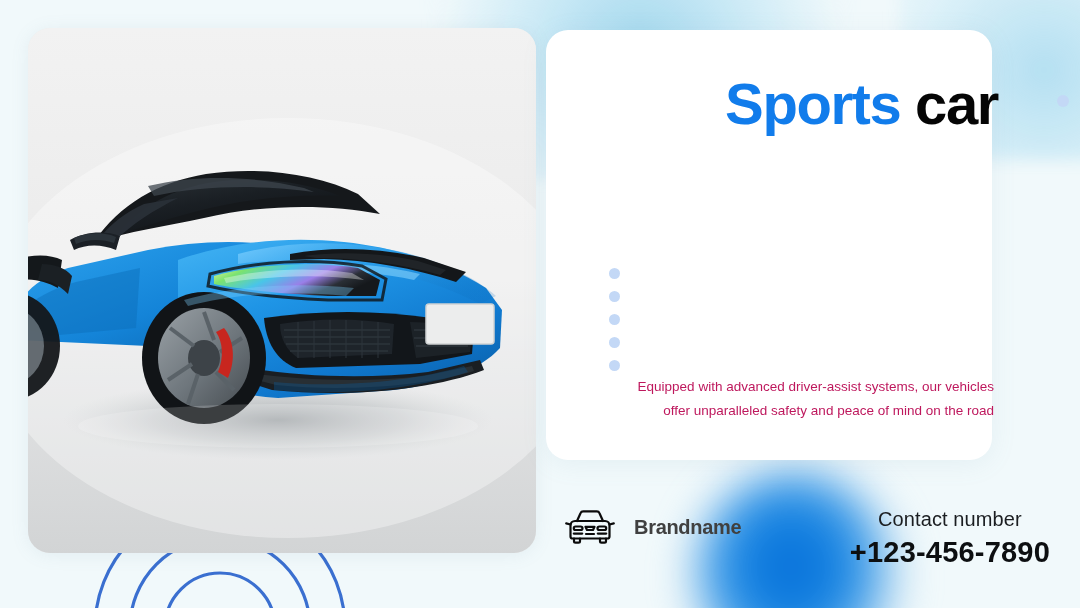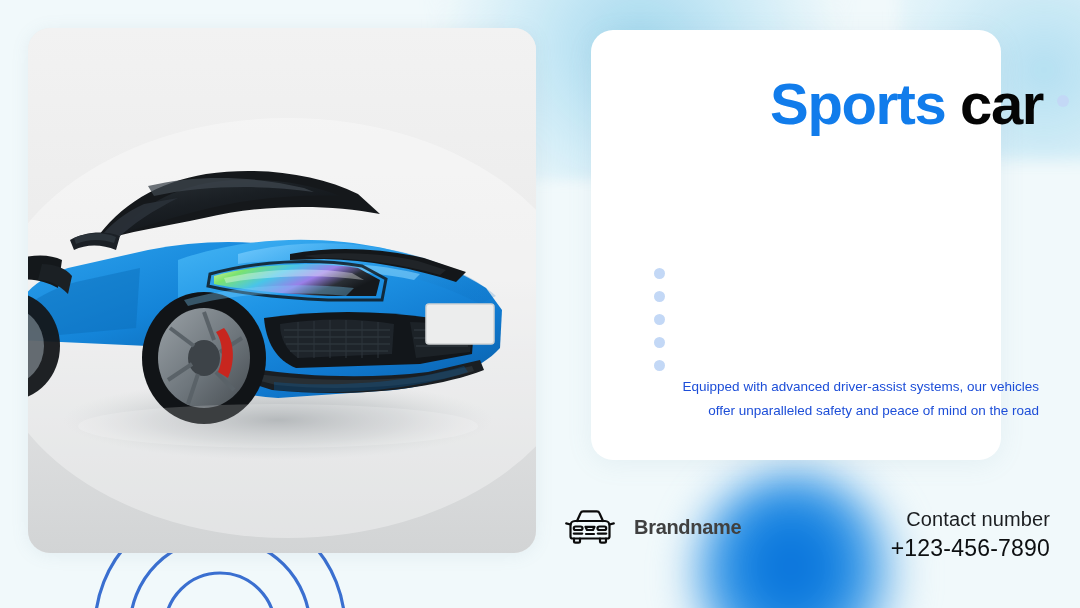--- a/index.html
+++ b/index.html
@@ -58,22 +58,22 @@
     border-radius:22px;
     overflow:hidden;
     background:#eceded;
     box-shadow: 0 2px 18px rgba(110,140,160,0.10);
   }
   .photo-card svg { display:block; width:100%; height:100%; }
 
   
   .content-card {
     position:absolute;
-    left:591px; top:30px;
-    width:410px; height:430px;
+    left:546px; top:30px;
+    width:446px; height:430px;
     background:#ffffff;
     border-radius:22px;
     box-shadow: 0 4px 26px rgba(120,155,175,0.10);
   }
 
   .headline {
     position:absolute;
     left:22px; top:32px;
     width:430px;
     text-align:right;
@@ -102,21 +102,21 @@
     background:#c3d8f6;
   }
 
   .body-copy {
     position:absolute;
     left:78px; top:345px;
     width:370px;
     text-align:right;
     font-size:13.5px;
     line-height:1.78;
-    color:#1d4ed8;
+    color:#be185d;
     font-family:"Liberation Sans", sans-serif;
   }
 
   
   .brand-row {
     position:absolute;
     left:562px; top:508px;
     display:flex;
     align-items:center;
     gap:16px;
@@ -127,35 +127,35 @@
     font-weight:800;
     letter-spacing:-0.3px;
     color:#404040;
     font-family:Liberation Sans, sans-serif;
   }
 
   
   .contact-block {
     position:absolute;
     right:30px; top:506px;
-    text-align:right;
+    text-align:center;
     font-family:"Liberation Sans", sans-serif;
   }
   .contact-label {
     font-size:20px;
     color:#1b1e21;
     line-height:1.35;
     font-weight:400;
     letter-spacing:0.1px;
   }
   .contact-number {
-    font-size:23px;
+    font-size:29px;
     color:#0d0f11;
     line-height:1.32;
-    font-weight:400;
+    font-weight:700;
     letter-spacing:0.2px;
   }
 
   
   .side-dot {
     position:absolute;
     left:1057px; top:95px;
     width:12px; height:12px;
     border-radius:50%;
     background:#c3d8f6;

